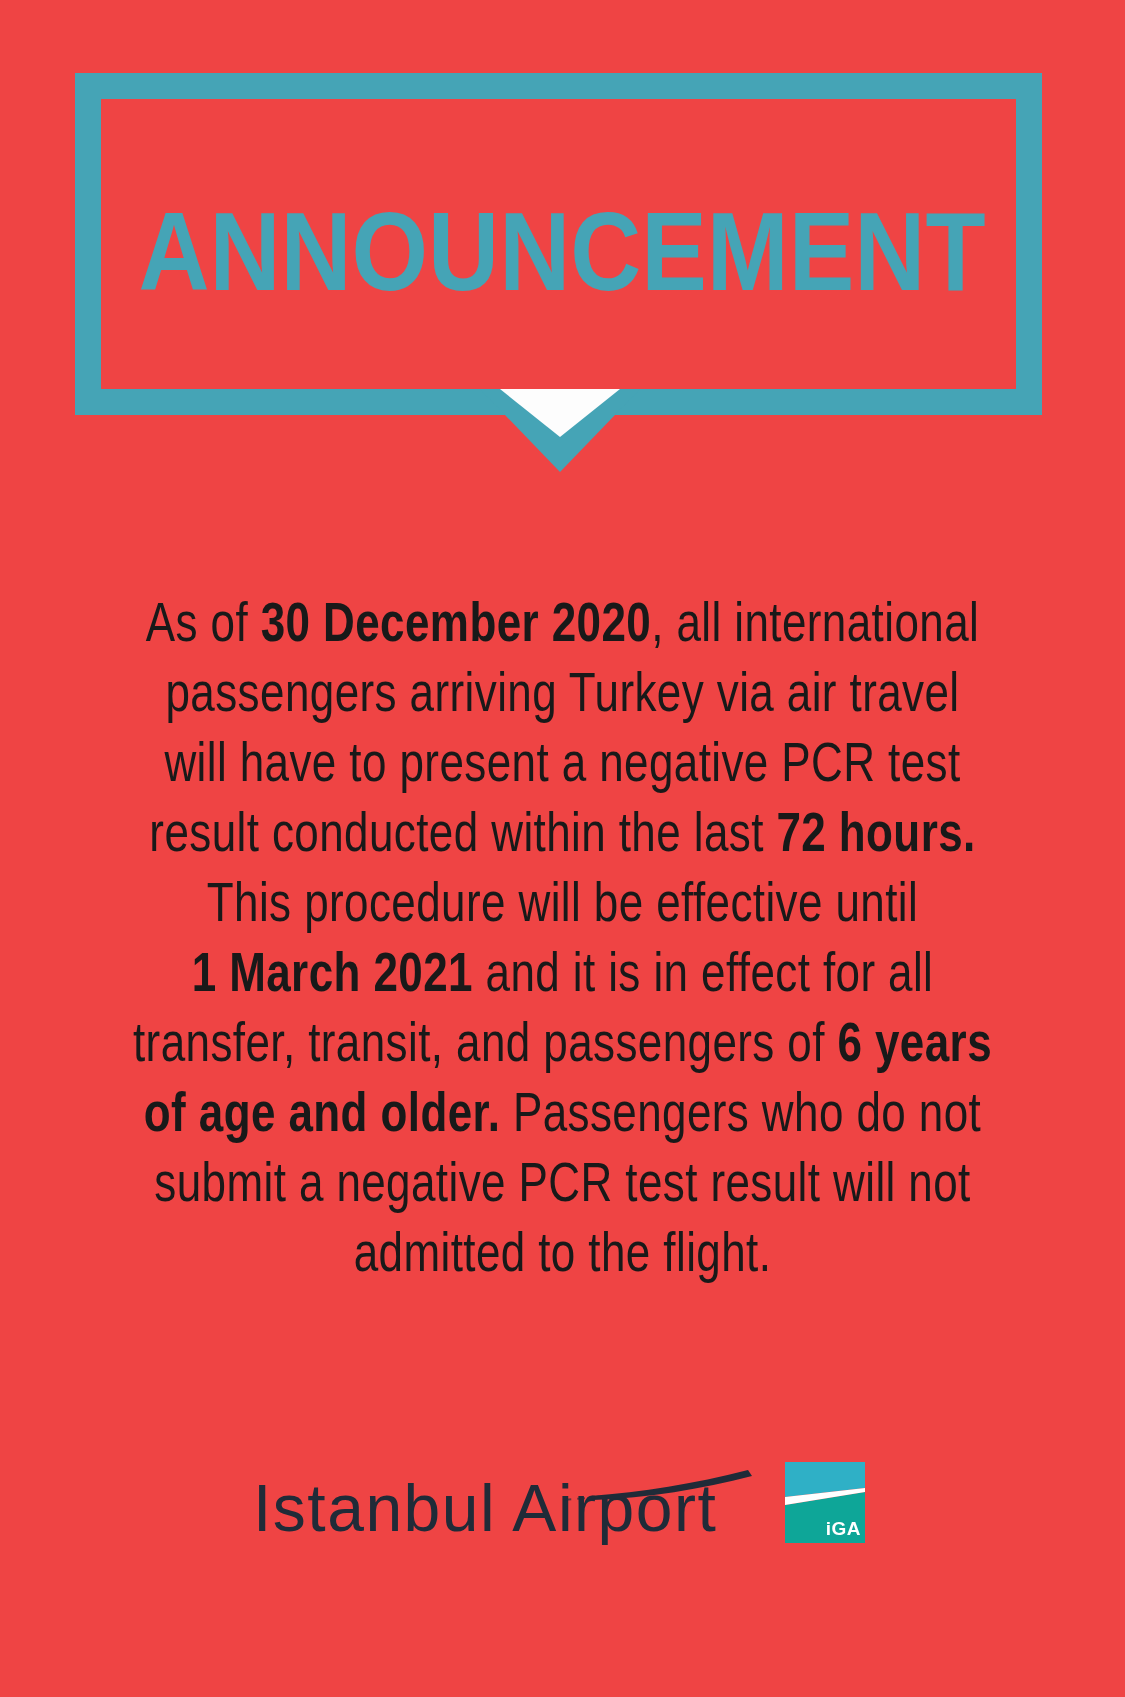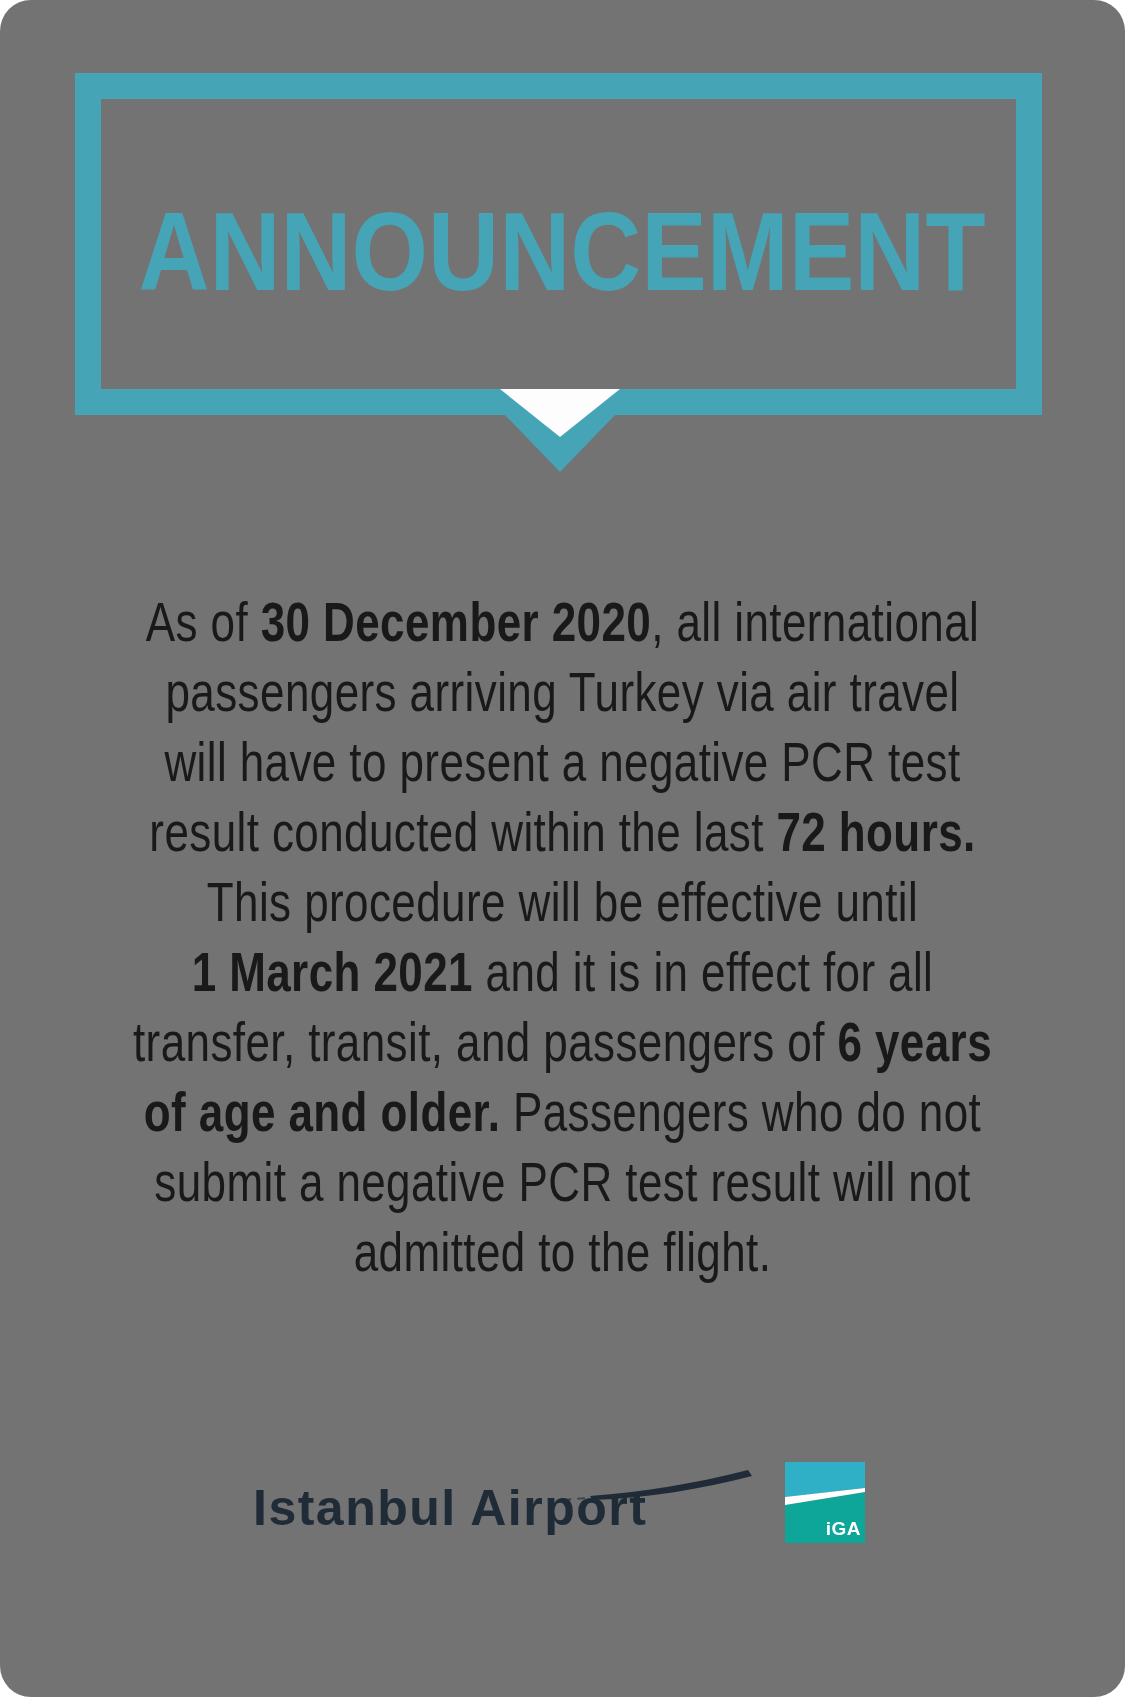--- a/index.html
+++ b/index.html
@@ -1,22 +1,21 @@
 <!DOCTYPE html>
 <html><head>
 <meta charset="utf-8">
 <style>
   html,body{margin:0;padding:0;background:#ffffff;}
   #canvas{
     position:relative;
     width:1125px;height:1697px;
-    background:#737373;
+    background:#ef4444;
     overflow:hidden;
     font-family:"Liberation Sans", sans-serif;
-    border-radius:31px;
   }
 
   
   #bubble{position:absolute;left:75px;top:73px;}
 
   
   #body-text{
     position:absolute;
     left:0;top:587px;width:1125px;
     transform:scaleX(0.80);
@@ -30,22 +29,22 @@
   .body-line{white-space:nowrap;}
   .body-line .b{font-weight:700;}
 
   
   #logo{
     position:absolute;left:253px;top:1462px;
     width:612px;height:92px;
   }
   #logo-text{
     position:absolute;left:0;top:13px;
-    font-size:50px;line-height:66px;
-    font-weight:700;letter-spacing:1.5px;
+    font-size:66px;line-height:66px;
+    font-weight:400;letter-spacing:1.5px;
     color:#202b38;
     white-space:nowrap;
   }
   #swoosh{position:absolute;left:0;top:0;pointer-events:none;}
   #iga-badge{position:absolute;right:0;top:0;}
 </style>
 </head>
 <body>
 
 <div id="canvas">

